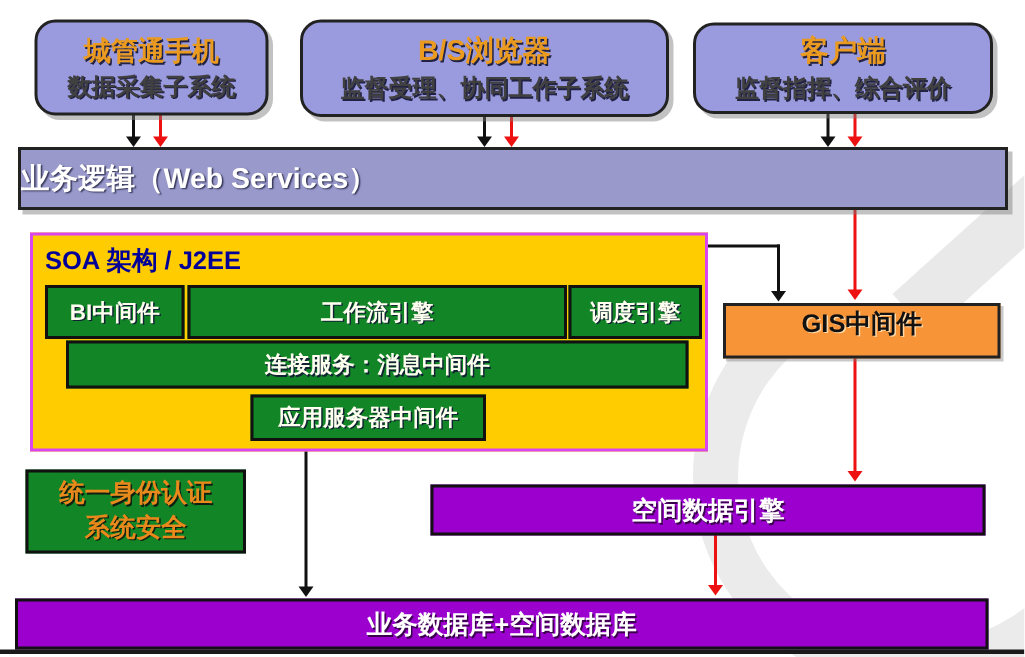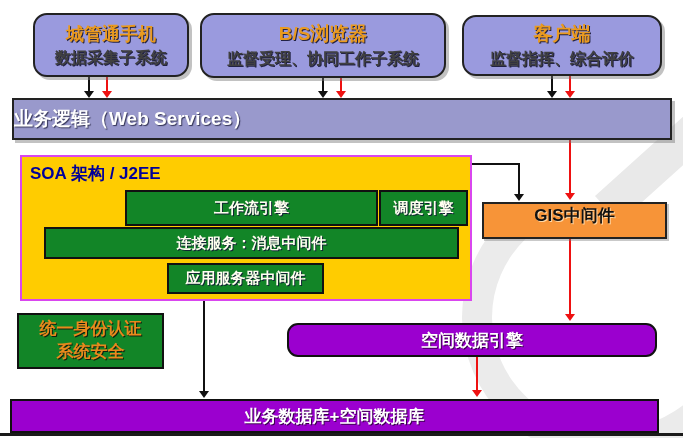--- a/index.html
+++ b/index.html
@@ -69,21 +69,21 @@
   .baseline{position:absolute;left:0;top:433px;width:683px;height:3px;background:#1a1a1a;z-index:2;}
 </style>
 </head>
 <body>
 
 <div class="stage">
 
   <div class="wm-stripe"></div>
   <div class="wm-ring"></div>
 
-  <div class="tbox" style="left:33px;top:13px;width:152px;height:60px;">
+  <div class="tbox" style="left:23px;top:13px;width:152px;height:60px;">
     <span class="l1" style="font-size:18px;">城管通手机</span>
     <span class="l2">数据采集子系统</span>
   </div>
   <div class="tbox" style="left:200px;top:13px;width:242px;height:61px;">
     <span class="l1">B/S浏览器</span>
     <span class="l2">监督受理、协同工作子系统</span>
   </div>
   <div class="tbox" style="left:462px;top:15px;width:196px;height:57px;">
     <span class="l1">客户端</span>
     <span class="l2">监督指挥、综合评价</span>
@@ -103,20 +103,23 @@
   <div class="head hb" style="left:547px;top:91px;"></div>
   <div class="vline red" style="left:569px;top:73px;height:19px;"></div>
   <div class="head hr" style="left:565px;top:91px;"></div>
 
   <div class="bar" style="left:12px;top:98px;width:656px;height:38px;">
     <span class="t">业务逻辑（Web Services）</span>
   </div>
 
   <div class="soa">
     <span class="soa-title">SOA 架构 / J2EE</span>
+    <div class="gbox" style="left:8px;top:33px;width:89px;height:32px;">
+      <span>BI中间件</span>
+    </div>
     <div class="gbox" style="left:103px;top:33px;width:249px;height:32px;">
       <span>工作流引擎</span>
     </div>
     <div class="gbox" style="left:357px;top:33px;width:85px;height:32px;">
       <span>调度引擎</span>
     </div>
     <div class="gbox" style="left:22px;top:70px;width:411px;height:28px;">
       <span>连接服务：消息中间件</span>
     </div>
     <div class="gbox" style="left:145px;top:106px;width:153px;height:27px;">
@@ -136,21 +139,21 @@
   </div>
 
   <div class="vline red" style="left:569px;top:237px;height:78px;"></div>
   <div class="head hr" style="left:565px;top:314px;"></div>
 
   <div class="security">
     <span class="sl">统一身份认证</span>
     <span class="sl">系统安全</span>
   </div>
 
-  <div class="pbar" style="left:287px;top:323px;width:366px;height:30px;border-radius:11px;">
+  <div class="pbar" style="left:287px;top:323px;width:366px;height:30px;">
     <span>空间数据引擎</span>
   </div>
 
   <div class="vline black" style="left:203px;top:290px;height:102px;"></div>
   <div class="head hb" style="left:199px;top:391px;"></div>
 
   <div class="vline red" style="left:476px;top:355px;height:36px;"></div>
   <div class="head hr" style="left:472px;top:390px;"></div>
 
   <div class="pbar" style="left:10px;top:399px;width:645px;height:30px;">

